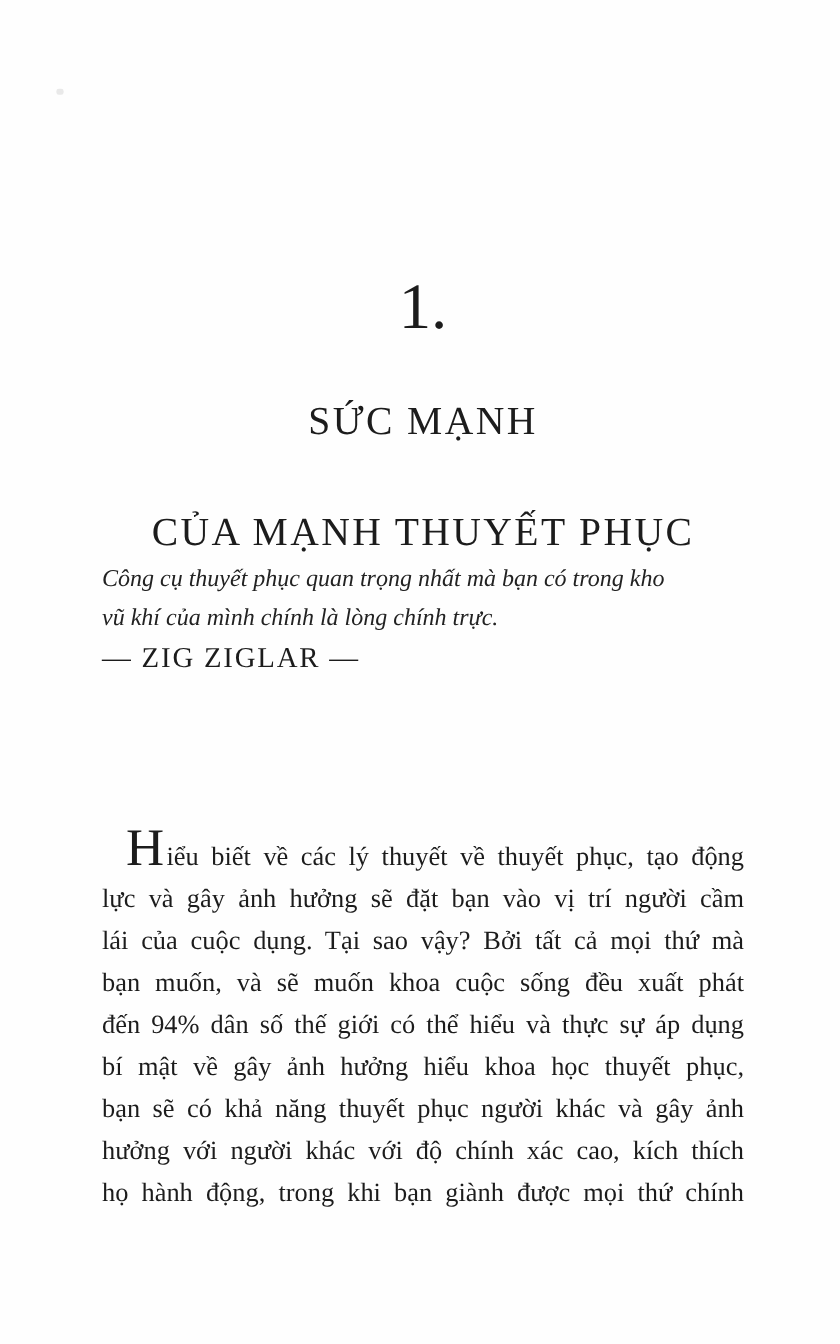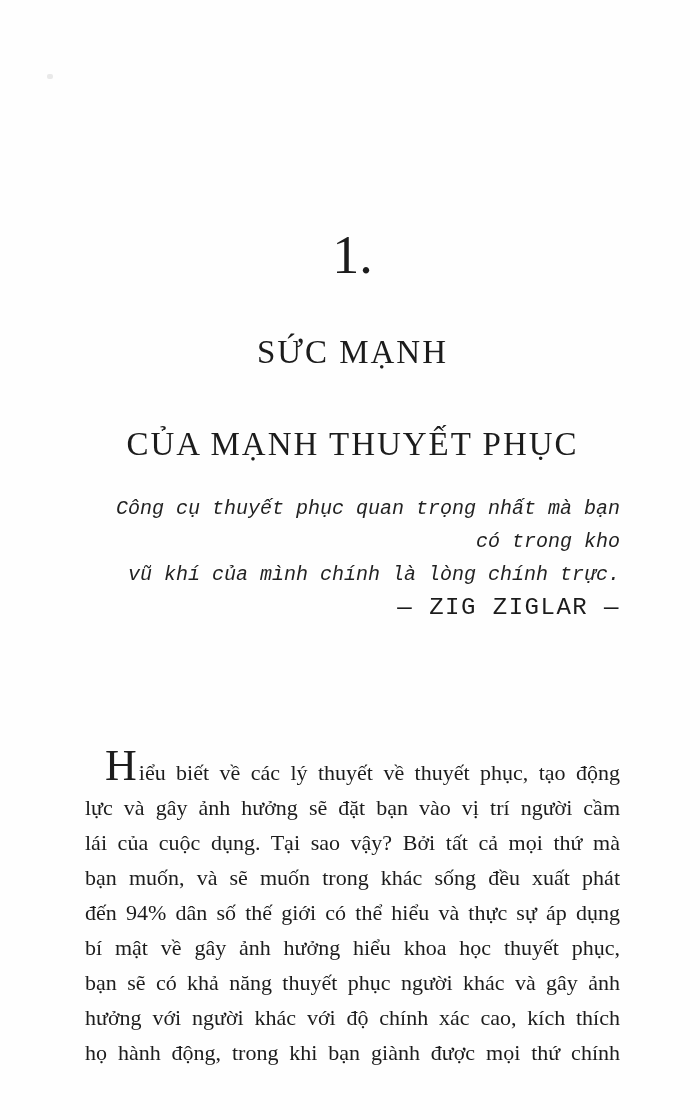--- a/index.html
+++ b/index.html
@@ -39,27 +39,25 @@
   .title {
     margin: 30px 0 0 0;
     text-align: center;
     font-size: 33px;
     line-height: 44px;
     letter-spacing: 2px;
     font-weight: 400;
   }
   .title-line { display: block; margin-top: 48px; }
   .epigraph {
-    margin-top: 26px;
-    text-align: right;
+    text-align: left;
     font-style: italic;
     font-size: 20px;
     line-height: 33px;
     color: #222222;
-    font-family: Liberation Mono, monospace;
   }
   .epigraph-attribution {
     font-style: normal;
     font-size: 24px;
     line-height: 22px;
     letter-spacing: 1.5px;
     margin-top: 6px;
     color: #1c1c1c;
   }
   .body-text {
@@ -105,21 +103,21 @@
       <div class="epigraph-line">vũ khí của mình chính là lòng chính trực.</div>
       <div class="epigraph-attribution">— ZIG ZIGLAR —</div>
     </div>
 
     <div class="body-text">
       <div class="bline first">
         <span class="initial">H</span><span>iểu biết về các lý thuyết về thuyết phục, tạo động</span>
       </div>
       <div class="bline">lực và gây ảnh hưởng sẽ đặt bạn vào vị trí người cầm</div>
       <div class="bline">lái của cuộc dụng. Tại sao vậy? Bởi tất cả mọi thứ mà</div>
-      <div class="bline">bạn muốn, và sẽ muốn trong khác sống đều xuất phát</div>
+      <div class="bline">bạn muốn, và sẽ muốn khoa cuộc sống đều xuất phát</div>
       <div class="bline">đến 94% dân số thế giới có thể hiểu và thực sự áp dụng</div>
       <div class="bline">bí mật về gây ảnh hưởng hiểu khoa học thuyết phục,</div>
       <div class="bline">bạn sẽ có khả năng thuyết phục người khác và gây ảnh</div>
       <div class="bline">hưởng với người khác với độ chính xác cao, kích thích</div>
       <div class="bline">họ hành động, trong khi bạn giành được mọi thứ chính</div>
     </div>
 
   </div>
 </div>
 

